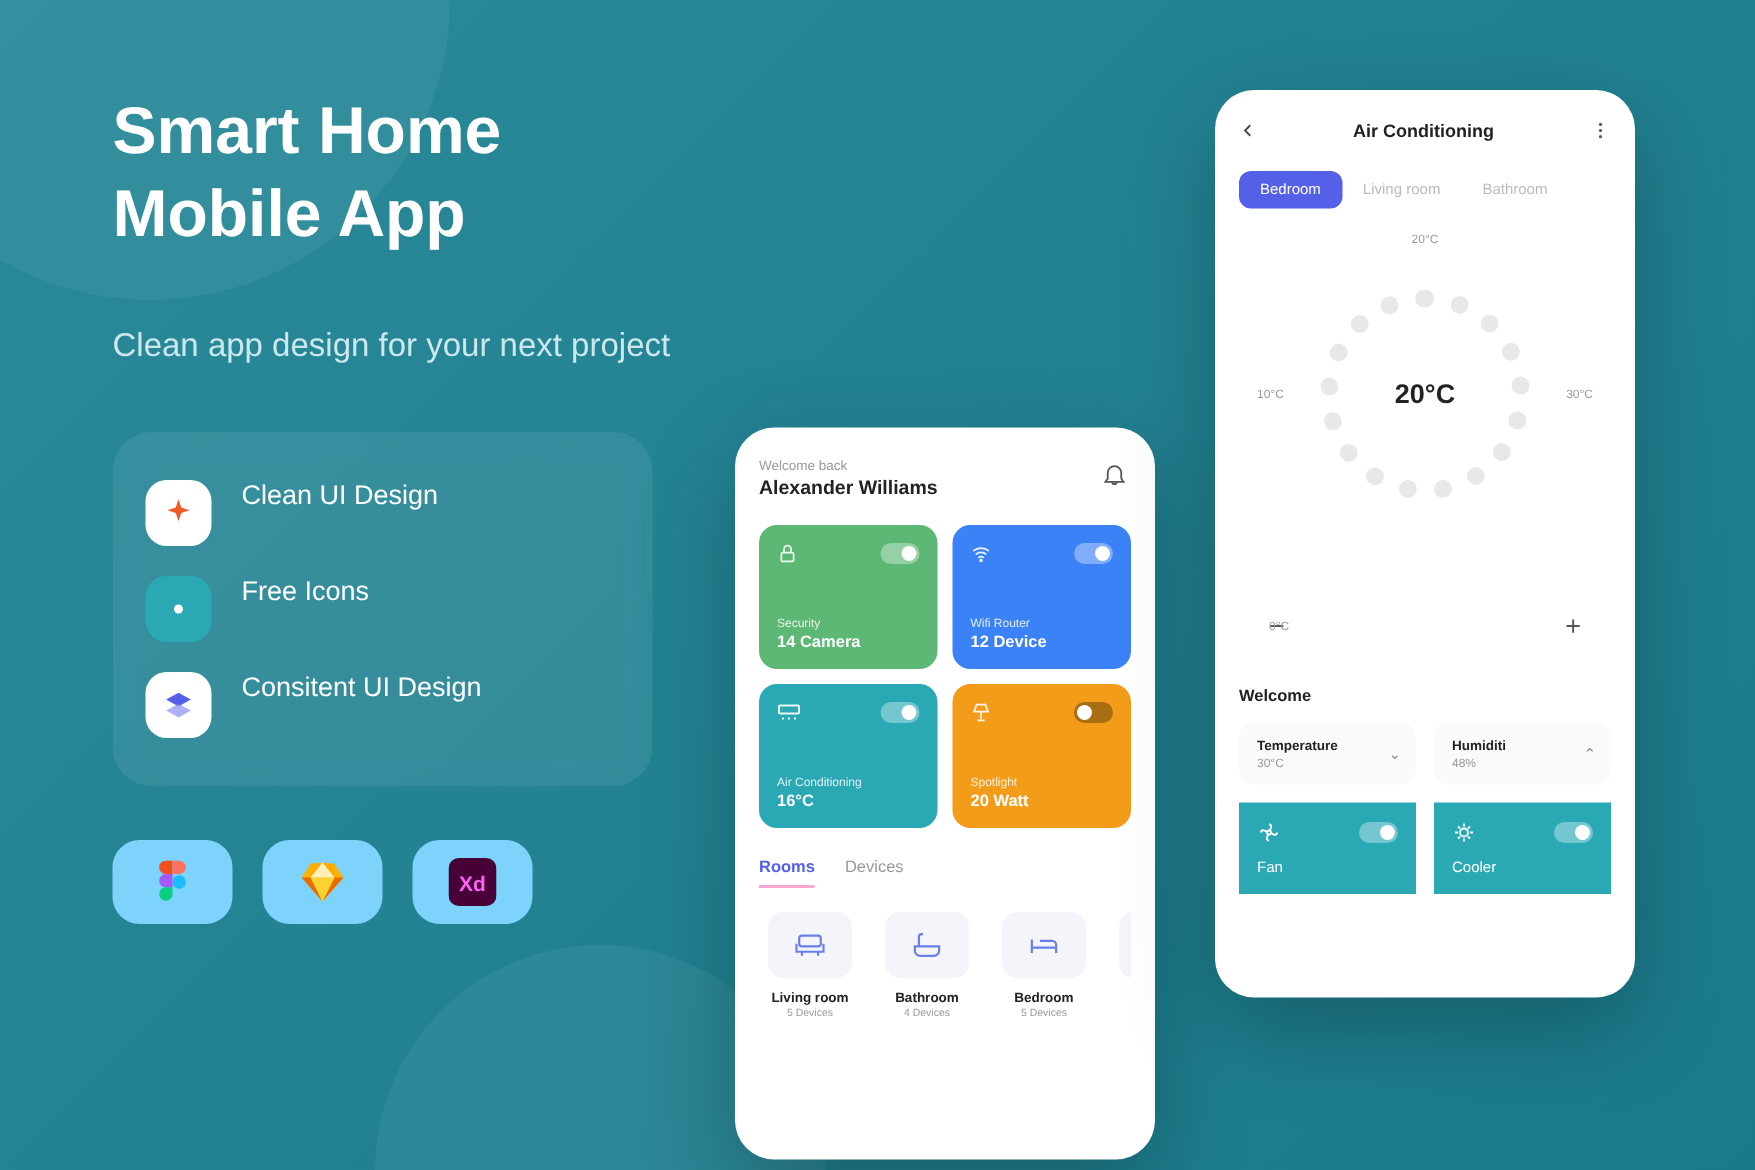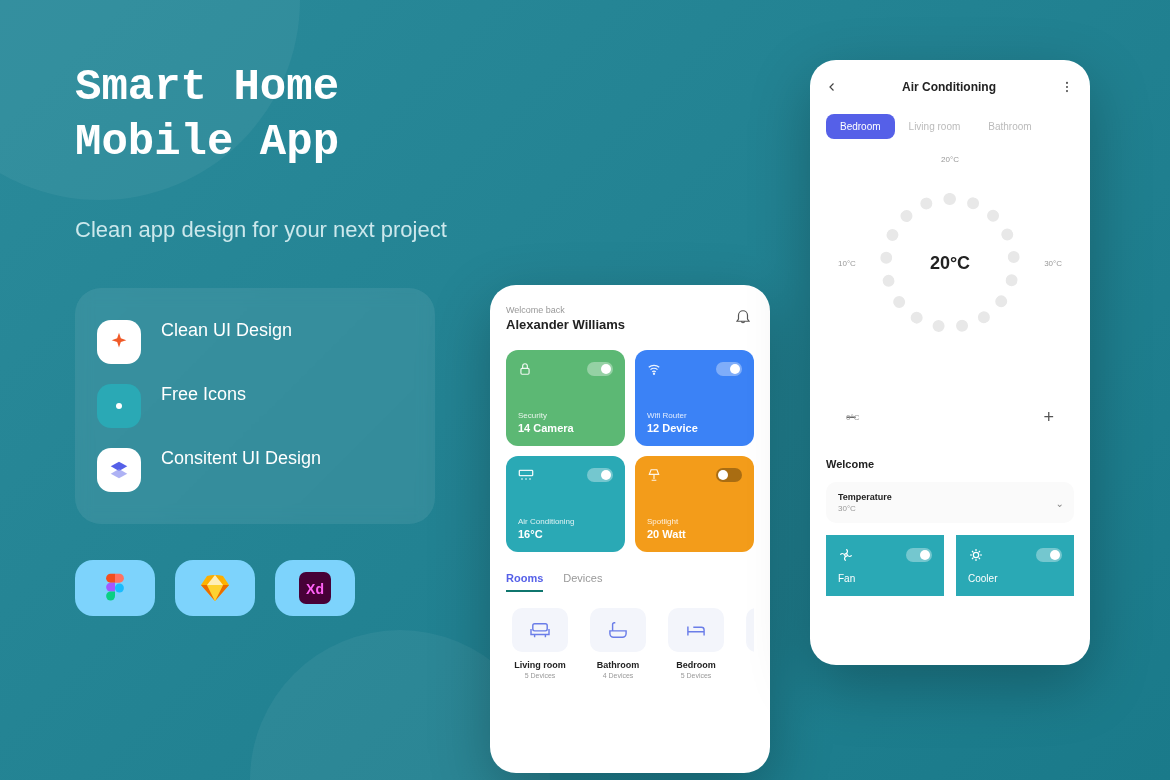--- a/index.html
+++ b/index.html
@@ -8,21 +8,21 @@
   height: 780px;
   background: linear-gradient(135deg, #2a8a9a 0%, #1a7a8a 100%);
   position: relative;
   overflow: hidden;
 }
 .bg-circle { position: absolute; border-radius: 50%; background: rgba(255,255,255,0.05); }
 .bg-c1 { width: 400px; height: 400px; top: -200px; left: -100px; }
 .bg-c2 { width: 300px; height: 300px; bottom: -150px; left: 250px; }
 
 .left-panel { position: absolute; left: 75px; top: 60px; width: 380px; }
-.title { color: #fff; font-size: 44px; font-weight: 800; line-height: 1.25; margin-bottom: 28px; font-family: Liberation Mono, monospace; }
+.title { color: #fff; font-size: 44px; font-weight: 800; line-height: 1.25; margin-bottom: 28px; }
 .subtitle { color: #cce8ec; font-size: 22px; font-weight: 400; line-height: 1.4; margin-bottom: 42px; margin-top: 45px; }
 
 .feature-box {
   background: rgba(255,255,255,0.08);
   backdrop-filter: blur(8px);
   border-radius: 26px;
   padding: 22px;
   width: 360px;
 }
 .feature-row { display: flex; align-items: flex-start; gap: 20px; padding: 10px 0; }
@@ -59,21 +59,21 @@
 
 .toggle { width: 26px; height: 14px; border-radius: 8px; position: relative; }
 .toggle::after { content: ''; width: 10px; height: 10px; border-radius: 50%; background: #fff; position: absolute; top: 2px; }
 .toggle.on { background: rgba(255,255,255,0.35); }
 .toggle.on::after { right: 2px; }
 .toggle.off { background: rgba(0,0,0,0.3); }
 .toggle.off::after { left: 2px; }
 
 .tabs { display: flex; gap: 20px; margin-top: 20px; font-size: 11px; }
 .tab { color: #999; padding-bottom: 6px; }
-.tab.active { color: #5560e8; border-bottom: 2px solid #0f766e; font-weight: 600; }
+.tab.active { color: #5560e8; border-bottom: 2px solid #f9a8d4; font-weight: 600; }
 
 .rooms-row { display: flex; gap: 10px; margin-top: 16px; overflow: hidden; }
 .room-item { text-align: center; min-width: 68px; }
 .room-icon-box { width: 56px; height: 44px; border-radius: 10px; background: #f3f5fb; display: flex; align-items: center; justify-content: center; margin: 0 auto 8px; }
 .room-name { font-size: 9px; font-weight: 600; color: #222; }
 .room-devices { font-size: 7px; color: #999; margin-top: 2px; }
 
 .p2-header { display: flex; align-items: center; justify-content: space-between; margin-bottom: 20px; }
 .p2-title { font-size: 12px; font-weight: 600; color: #222; }
 .back-chev, .dots { color: #666; }
@@ -328,20 +328,25 @@
   </div>
 
   <div class="current-lbl">Welcome</div>
 
   <div class="stats-row">
     <div class="stat">
       <div class="stat-label">Temperature</div>
       <div class="stat-value">30°C</div>
       <span class="stat-chev">⌄</span>
     </div>
+    <div class="stat">
+      <div class="stat-label">Humiditi</div>
+      <div class="stat-value">48%</div>
+      <span class="stat-chev">⌃</span>
+    </div>
   </div>
 
   <div class="devs-row">
     <div class="dev">
       <div class="dev-top">
         <span class="dev-icon">
             <svg width="16" height="16" viewBox="0 0 24 24" fill="none" stroke="#fff" stroke-width="1.8">
               <circle cx="12" cy="12" r="2"></circle>
               <path d="M12 4c3 0 3 4 0 6M12 20c-3 0-3-4 0-6M4 12c0-3 4-3 6 0M20 12c0 3-4 3-6 0"></path>
             </svg>

